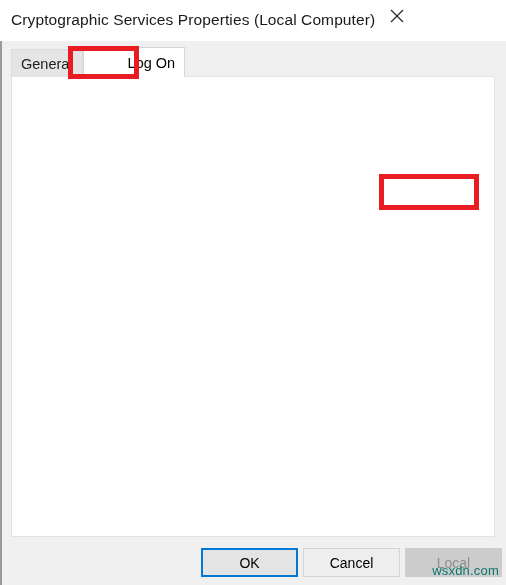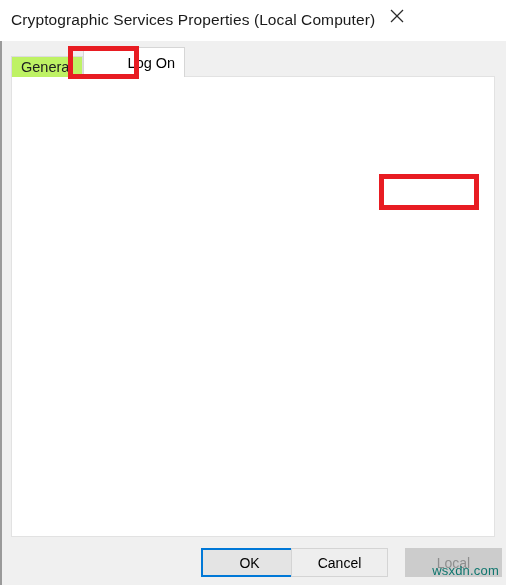--- a/index.html
+++ b/index.html
@@ -62,28 +62,28 @@
   
   #tabstrip {
     position: absolute;
     left: 11px; top: 47px;
     width: 294px; height: 30px;
     display: flex;
     align-items: flex-end;
     z-index: 3;
   }
   .tab {
-    height: 21px;
+    height: 28px;
     padding: 0 9px;
     display: flex;
     align-items: center;
     justify-content: center;
     font-size: 14.5px;
     color: #202020;
-    background: #bef264;
+    background: #e5e5e5;
     border: 1px solid #dcdcdc;
     border-bottom: none;
     box-sizing: border-box;
     white-space: nowrap;
     cursor: default;
   }
   .tab.selected {
     background: #ffffff;
     border-color: #d6d6d6;
     height: 30px;
@@ -228,21 +228,21 @@
     box-sizing: border-box;
     cursor: default;
   }
   #ok-button {
     left: 201px; top: 548px;
     background: #e4e4e4;
     border: 2px solid #0078d7;
     color: #000000;
   }
   #cancel-button {
-    left: 291px; top: 548px;
+    left: 303px; top: 548px;
     background: #eeeeee;
     border: 1px solid #d4d4d4;
     color: #000000;
   }
   #apply-button {
     left: 405px; top: 548px;
     background: #cccccc;
     border: 1px solid #cccccc;
     color: #8e8e8e;
   }

